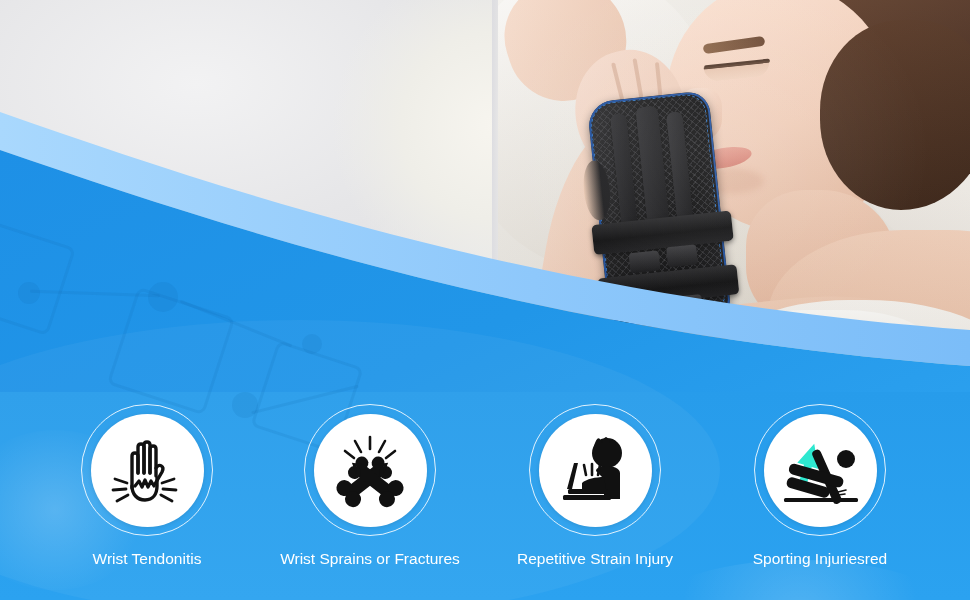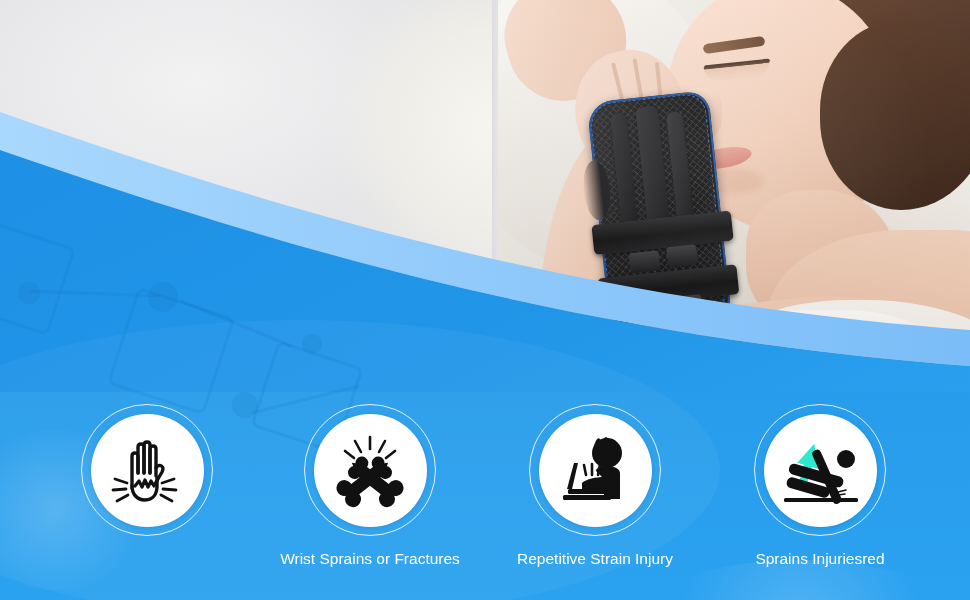--- a/index.html
+++ b/index.html
@@ -296,20 +296,21 @@
               <line x1="22" y1="55" x2="10" y2="51"></line>
               <line x1="21" y1="61" x2="8" y2="62"></line>
               <line x1="23" y1="67" x2="12" y2="73"></line>
               <line x1="57" y1="55" x2="69" y2="51"></line>
               <line x1="58" y1="61" x2="71" y2="62"></line>
               <line x1="56" y1="67" x2="67" y2="73"></line>
             </g>
           </svg>
         </div>
       </div>
+      <div class="feat-label">Wrist Tendonitis</div>
     </div>
 
     <div class="feat" style="left:483px;top:6px;">
       <div class="ring">
         <div class="disc">
           <svg width="86" height="86" viewBox="0 0 86 86">
             <g fill="#111">
 
               <circle cx="55" cy="26" r="15"></circle>
               <path d="M42 19 Q46 5 50 16 Q54 4 58 16 Q63 8 64 19 Z"></path>
@@ -388,17 +389,17 @@
 
               <rect x="8" y="72" width="74" height="4" rx="1.5"></rect>
             </g>
             <g stroke="#111" stroke-width="1.6" stroke-linecap="round">
               <line x1="62" y1="66" x2="70" y2="64"></line>
               <line x1="62" y1="69" x2="69" y2="68"></line>
             </g>
           </svg>
         </div>
       </div>
-      <div class="feat-label">Sprains Injuriesred</div>
+      <div class="feat-label">Sporting Injuriesred</div>
     </div>
 
   </div>
 </div>
 
 </body></html>

